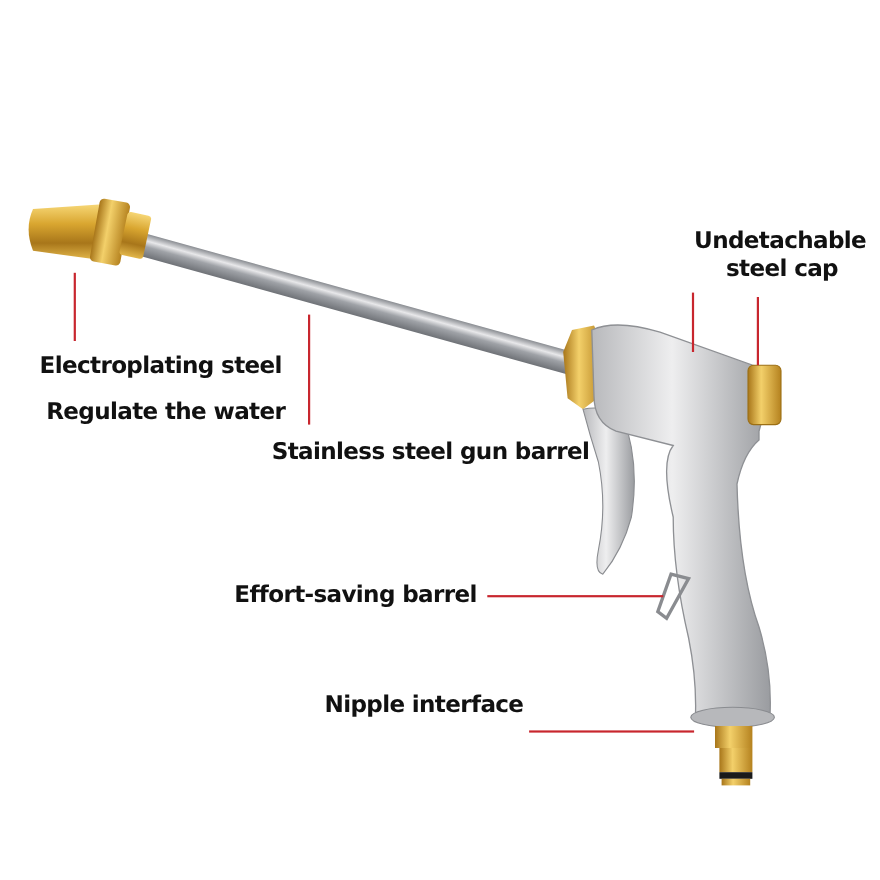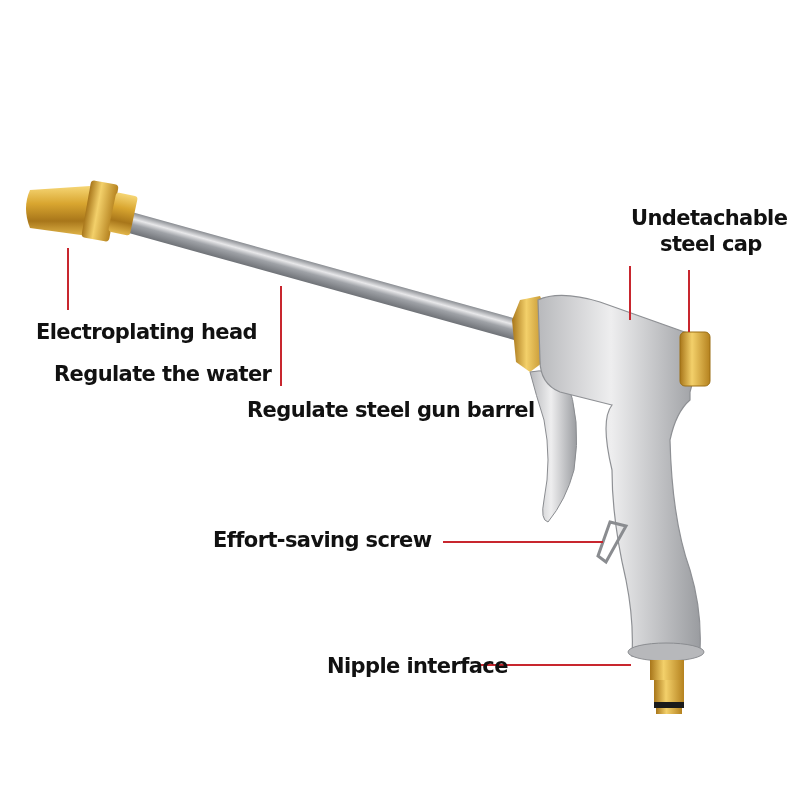--- a/index.html
+++ b/index.html
@@ -70,21 +70,21 @@
     </g>
   </svg>
 
   <div class="vline" style="left:67px; top:248px; height:62px; background:#c8262e;"></div>
   <div class="vline" style="left:280px; top:286px; height:100px; background:#c8262e;"></div>
   <div class="vline" style="left:629px; top:266px; height:54px; background:#c8262e;"></div>
   <div class="vline" style="left:688px; top:270px; height:62px; background:#c8262e;"></div>
   <div class="hline" style="left:443px; top:541px; width:160px; background:#c8262e;"></div>
   <div class="hline" style="left:481px; top:664px; width:150px; background:#c8262e;"></div>
 
-  <div class="label" style="left:36px; top:322px;">Electroplating head</div>
-  <div class="label" style="left:42px; top:364px;margin-left:12px;">Regulate the water</div>
-  <div class="label" style="left:247px; top:400px;">Regulate steel gun barrel</div>
+  <div class="label" style="left:36px; top:322px;">Electroplating steel</div>
+  <div class="label" style="left:42px; top:364px;">Regulate the water</div>
+  <div class="label" style="left:247px; top:400px;">Stainless steel gun barrel</div>
   <div class="label" style="left:631px; top:208px;">Undetachable</div>
   <div class="label" style="left:660px; top:234px;">steel cap</div>
-  <div class="label" style="left:213px; top:530px;">Effort-saving screw</div>
-  <div class="label" style="left:295px; top:656px;margin-left:32px;">Nipple interface</div>
+  <div class="label" style="left:213px; top:530px;">Effort-saving barrel</div>
+  <div class="label" style="left:295px; top:630px;">Nipple interface</div>
 
 </div>
 
 </body></html>

